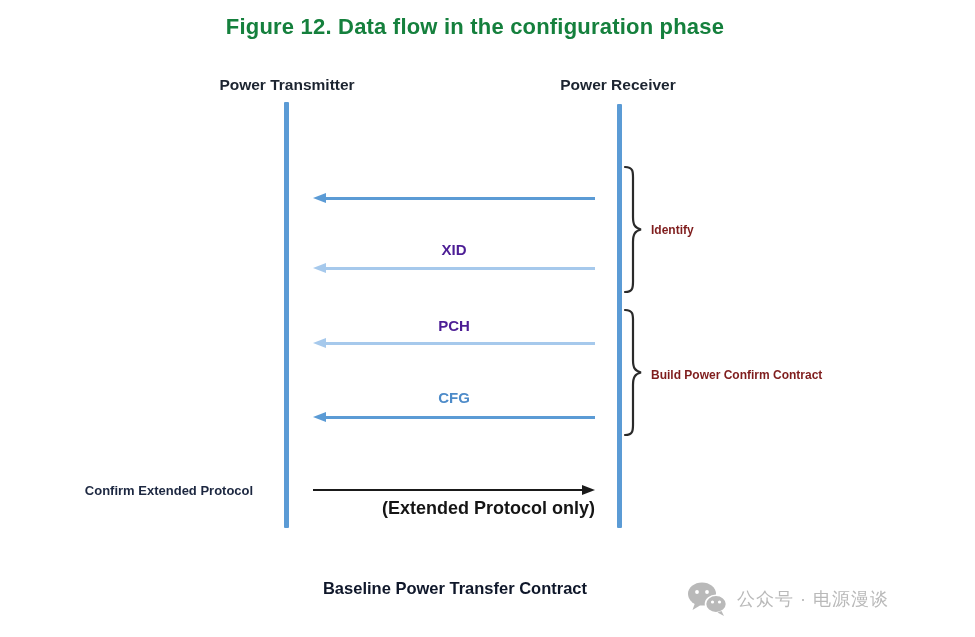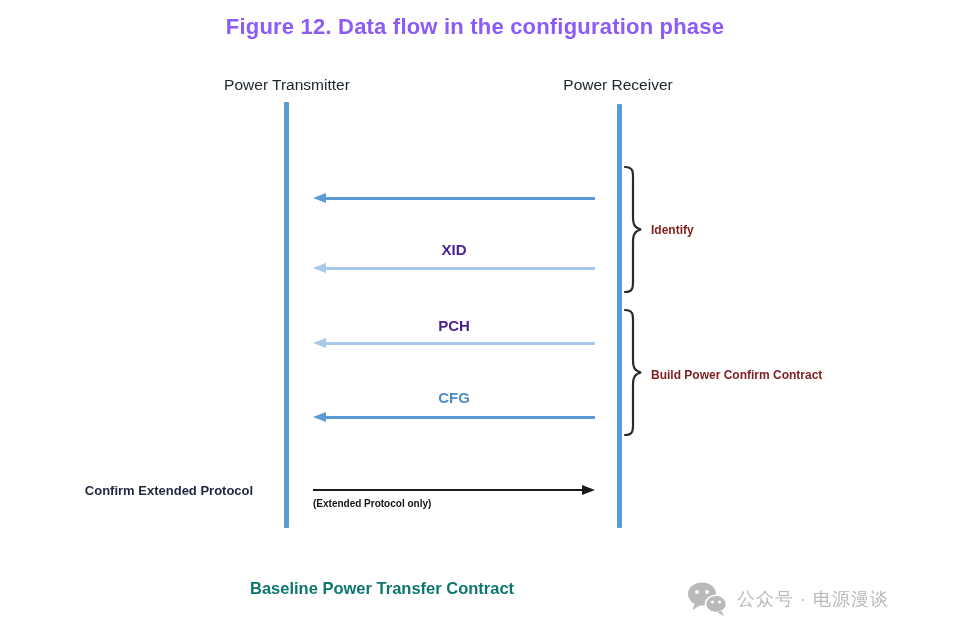--- a/index.html
+++ b/index.html
@@ -3,42 +3,42 @@
 <meta charset="utf-8">
 <style>
   html,body{margin:0;padding:0;background:#ffffff;}
   .canvas{
     position:relative;width:975px;height:637px;background:#ffffff;overflow:hidden;
     font-family:"Liberation Sans", sans-serif;
   }
   .abs{position:absolute;}
   .title{
     top:14px;left:0;width:950px;text-align:center;
-    font-size:22px;font-weight:bold;color:#8b5cf6;letter-spacing:0.2px;
+    font-size:22px;font-weight:bold;color:#15803d;letter-spacing:0.2px;
   }
   .col-header{
     top:76px;width:200px;text-align:center;
-    font-size:15.5px;font-weight:normal;color:#1c2430;
+    font-size:15.5px;font-weight:bold;color:#1c2430;
   }
   .col-header.t{left:187px;}
   .col-header.r{left:518px;}
   .lifeline{width:5px;background:#5B9BD5;border-radius:1px;}
   .lifeline.t{left:284px;top:102px;height:426px;}
   .lifeline.r{left:617px;top:104px;height:424px;}
 
   .msg-label{
     left:313px;width:282px;text-align:center;
     font-size:15px;font-weight:bold;
   }
   .msg-label.strong{color:#4D8BC9;}
   .msg-label.faded{color:#4c1d95;}
   .msg-label.black{color:#151515;}
   .msg-note{
-    left:313px;width:282px;text-align:left;
-    font-size:10px;font-weight:bold;color:#151515;
+    left:313px;width:282px;text-align:right;
+    font-size:18px;font-weight:bold;color:#151515;
   }
 
   .arrow{left:313px;width:282px;height:10px;}
   .arrow .shaft{position:absolute;top:3.5px;height:3px;background:currentColor;}
   .arrow.left .shaft{left:11px;right:0;}
   .arrow.right .shaft{left:0;right:11px;top:4px;height:2.4px;}
   .arrow .head{position:absolute;width:0;height:0;top:0;
     border-top:5px solid transparent;border-bottom:5px solid transparent;}
   .arrow.left .head{left:0;border-right:13px solid currentColor;}
   .arrow.right .head{right:0;border-left:13px solid currentColor;}
@@ -48,22 +48,22 @@
 
   .brace{left:622px;width:22px;}
   .group-label{
     left:651px;font-size:12px;font-weight:bold;color:#7f1d1d;white-space:nowrap;
   }
   .confirm-note{
     left:60px;top:483px;width:218px;text-align:center;
     font-size:13px;font-weight:bold;color:#1C2740;
   }
   .footer-label{
-    left:250px;top:579px;width:410px;
-    font-size:16.5px;font-weight:bold;color:#0f766e;
+    left:250px;top:579px;width:410px;text-align:center;
+    font-size:16.5px;font-weight:bold;color:#0f172a;
   }
   .watermark{
     left:686px;top:581px;display:flex;align-items:center;gap:9px;
     color:#B9B9B9;font-size:18px;letter-spacing:1px;
   }
 </style>
 </head>
 <body>
 
 <div class="canvas">

